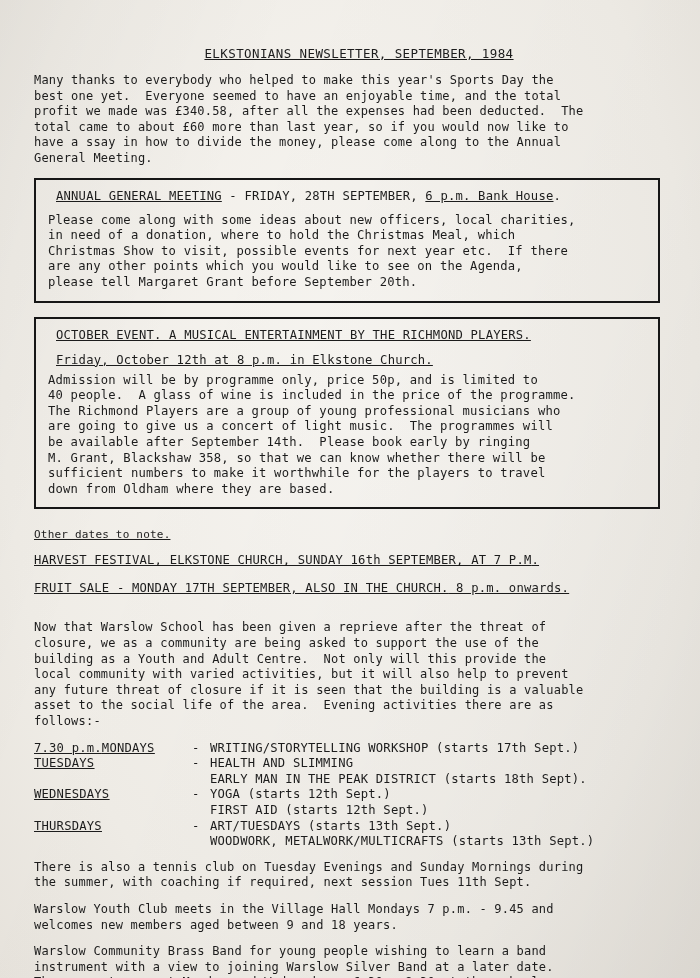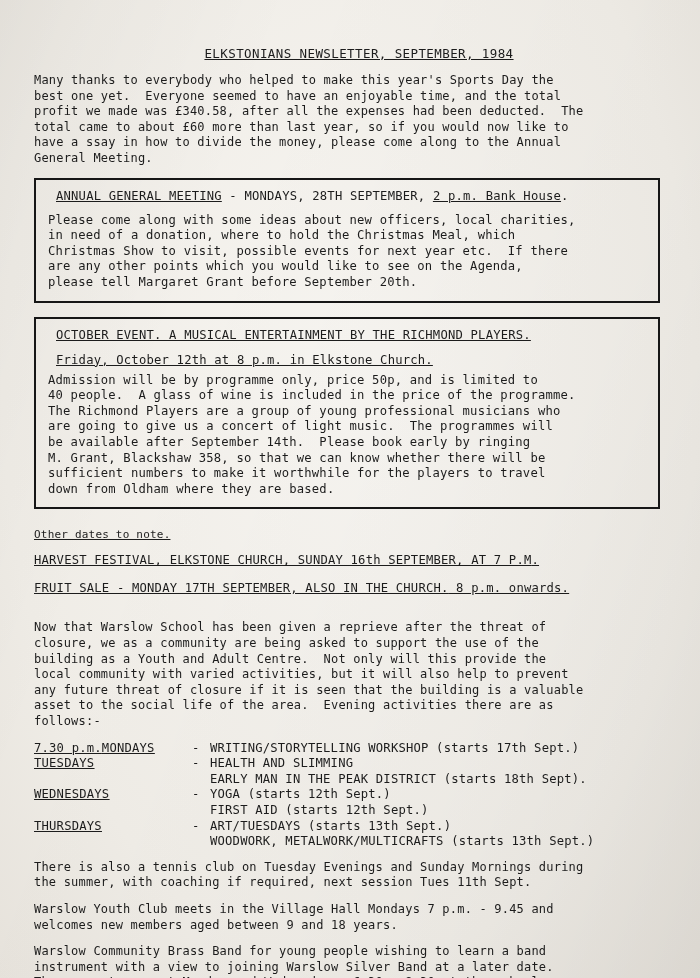--- a/index.html
+++ b/index.html
@@ -140,21 +140,21 @@
     <div class="title">ELKSTONIANS NEWSLETTER, SEPTEMBER, 1984</div>
 
     <div class="para">Many thanks to everybody who helped to make this year's Sports Day the
 best one yet.  Everyone seemed to have an enjoyable time, and the total
 profit we made was £340.58, after all the expenses had been deducted.  The
 total came to about £60 more than last year, so if you would now like to
 have a ssay in how to divide the money, please come along to the Annual
 General Meeting.</div>
 
     <div class="boxed">
-      <div class="box-head"><span class="u">ANNUAL GENERAL MEETING</span><span> - MONDAYS, 28TH SEPTEMBER, </span><span class="u">2 p.m. Bank House</span><span>.</span></div>
+      <div class="box-head"><span class="u">ANNUAL GENERAL MEETING</span><span> - FRIDAY, 28TH SEPTEMBER, </span><span class="u">6 p.m. Bank House</span><span>.</span></div>
       <div class="box-body">Please come along with some ideas about new officers, local charities,
 in need of a donation, where to hold the Christmas Meal, which
 Christmas Show to visit, possible events for next year etc.  If there
 are any other points which you would like to see on the Agenda,
 please tell Margaret Grant before September 20th.</div>
     </div>
 
     <div class="boxed">
       <div class="box-head"><span class="u">OCTOBER EVENT.  A MUSICAL ENTERTAINMENT BY THE RICHMOND PLAYERS.</span></div>
       <div class="box-sub">Friday, October 12th at 8 p.m. in Elkstone Church.</div>

